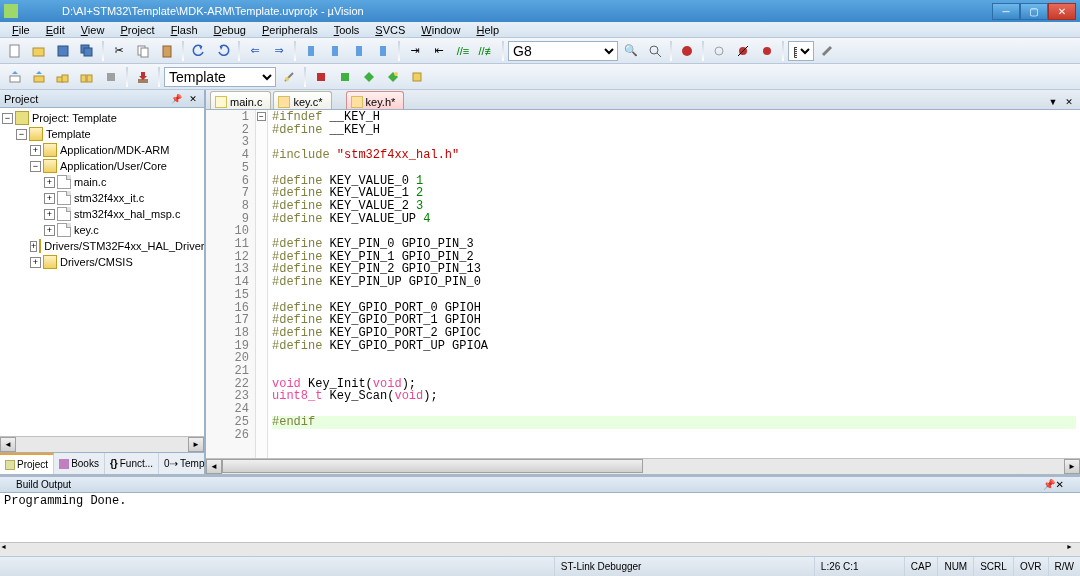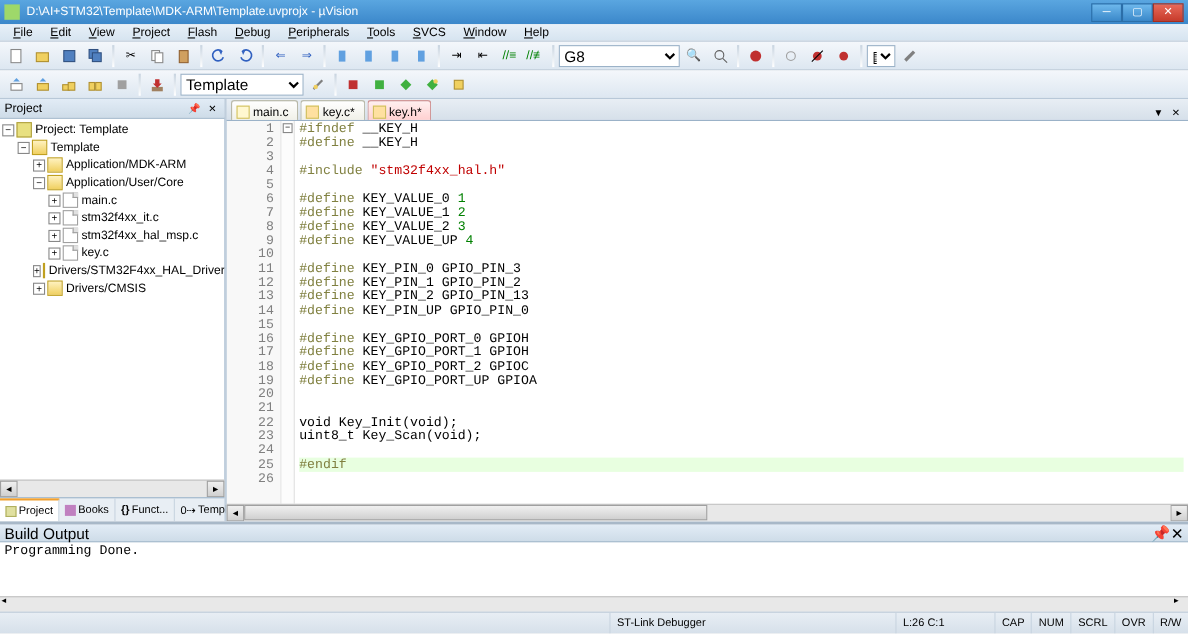--- a/index.html
+++ b/index.html
@@ -1,18 +1,18 @@
 <!DOCTYPE html>
 <html><head>
 <meta charset="utf-8">
 <style>
   * { box-sizing: border-box; margin: 0; padding: 0; }
   body { font-family: "Segoe UI", Tahoma, sans-serif; font-size: 11px; background: #f0f0f0; width: 1080px; height: 576px; overflow: hidden; display: flex; flex-direction: column; }
   
-  .titlebar { height: 22px; background: linear-gradient(#5aa6e0,#3b87ca); color: #fff; display: flex; align-items: center; padding: 0 4px; font-size: 11px; }
+  .titlebar { height: 22px; background: linear-gradient(#5aa6e0,#3b87ca); color: #fff; display: flex; align-items: center; padding: 0 4px; font-size: 11px; gap: 38px; }
   .titlebar .icon { width: 14px; height: 14px; background: #9ed86a; margin-right: 6px; }
   .titlebar .title { flex: 1; }
   .winbtns { display:flex; gap:0; }
   .winbtn { width:28px; height:17px; background:linear-gradient(#6eb8ec,#3a88c9); border:1px solid #2b6ea8; display:flex;align-items:center;justify-content:center;color:#fff;font-size:10px;}
   .winbtn.close{background:linear-gradient(#e86a5a,#c73b2b);border-color:#a82b1b;}
   
   .menubar { height: 16px; background: linear-gradient(#e8f0f8,#d6e4f0); display:flex; align-items:center; padding:0 4px; border-bottom:1px solid #b8c8d8; }
   .menubar span { padding:2px 8px; text-decoration: underline; text-decoration-color: transparent; cursor:default;}
   .menubar span::first-letter { text-decoration: underline; }
   
@@ -43,43 +43,43 @@
   .tbicon{width:10px;height:10px;}
   
   .hsb{height:16px;background:#e8e8e8;border-top:1px solid #c0c0c0;display:flex;}
   .hsb .arrow{width:16px;background:linear-gradient(#f0f0f0,#d0d0d0);border:1px solid #a0a0a0;display:flex;align-items:center;justify-content:center;font-size:8px;}
   .hsb .track{flex:1;}
   
   .editor-panel{flex:1;display:flex;flex-direction:column;background:#fff;border-left:1px solid #9bb2c8;}
   .edtabs{height:20px;background:linear-gradient(#e8eef4,#d6e0ea);display:flex;align-items:flex-end;padding:0 4px;border-bottom:1px solid #9bb2c8;}
   .edtab{height:18px;padding:2px 8px 0 4px;background:linear-gradient(#fff,#f0f0e8);border:1px solid #b8b8a8;border-bottom:none;border-radius:3px 3px 0 0;margin-right:2px;display:flex;align-items:center;gap:3px;font-size:11px;}
   .edtab .eicon{width:12px;height:12px;background:#fff8d0;border:1px solid #d0c060;}
-  .edtab.active{background:linear-gradient(#fff0f0,#ffd0d0);border-color:#d09090;}
+  .edtab.active{background:linear-gradient(#fff0f0,#ffd0d0);border-color:#d09090;margin-left:12px;}
   .edtab.modified .eicon{background:#ffe0a0;}
   .edtabs .spacer{flex:1;}
   .edtabs .tbr{width:14px;height:14px;margin-left:2px;font-size:9px;display:flex;align-items:center;justify-content:center;}
   
   .code-area{flex:1;display:flex;overflow:hidden;font-family:Consolas,"Courier New",monospace;font-size:12px;}
   .gutter{width:50px;background:#f8f8f8;border-right:1px solid #e0e0e0;text-align:right;padding:1px 6px 0 0;color:#808080;line-height:12.7px;}
   .fold{width:12px;border-right:1px solid #e0e0e0;background:#fcfcfc;padding-top:1px;line-height:12.7px;}
   .fold .fb{width:9px;height:9px;border:1px solid #888;background:#fff;font-size:8px;line-height:7px;text-align:center;margin:1px auto;}
   .code{flex:1;padding:1px 4px 0 4px;line-height:12.7px;white-space:pre;overflow:hidden;}
   .code .line.cur{background:#e8ffe0;}
   .pp{color:#808040;}
   .str{color:#c00000;}
   .num{color:#008000;}
-  .typ{color:#000000;}
+  .typ{color:#ec4899;}
   
   .ehsb{height:16px;background:#e8e8e8;border-top:1px solid #c0c0c0;display:flex;}
   .ehsb .arrow{width:16px;background:linear-gradient(#f0f0f0,#d0d0d0);border:1px solid #a0a0a0;display:flex;align-items:center;justify-content:center;font-size:8px;}
   .ehsb .track{flex:1;background:#e8e8e8;position:relative;}
   .ehsb .thumb{position:absolute;left:0;top:0;width:50%;height:14px;background:linear-gradient(#f0f0f0,#d0d0d0);border:1px solid #a0a0a0;}
   
   .build-panel{height:82px;border-top:3px solid #a8b8c8;display:flex;flex-direction:column;background:#fff;}
-  .build-header{height:16px;background:linear-gradient(#e2ecf6,#cedce8);border-bottom:1px solid #9bb2c8;display:flex;align-items:flex-start;padding:0 4px;font-size:14px;}
+  .build-header{height:16px;background:linear-gradient(#e2ecf6,#cedce8);border-bottom:1px solid #9bb2c8;display:flex;align-items:center;padding:0 16px;font-size:10px;}
   .build-header .t{flex:1;}
   .build-body{flex:1;font-family:Consolas,"Courier New",monospace;font-size:12px;padding:2px 4px;line-height:13px;overflow:hidden;}
   .build-hsb{height:14px;background:#e8e8e8;border-top:1px solid #c0c0c0;display:flex;}
   
   .statusbar{height:20px;background:linear-gradient(#e8eef4,#d6e0ea);border-top:1px solid #b8c8d8;display:flex;align-items:flex-start;font-size:10px;}
   .statusbar .cell{padding:0 6px;border-left:1px solid #c8d4e0;height:100%;display:flex;align-items:center;}
   
   svg{display:block;}
 </style>
 </head>

